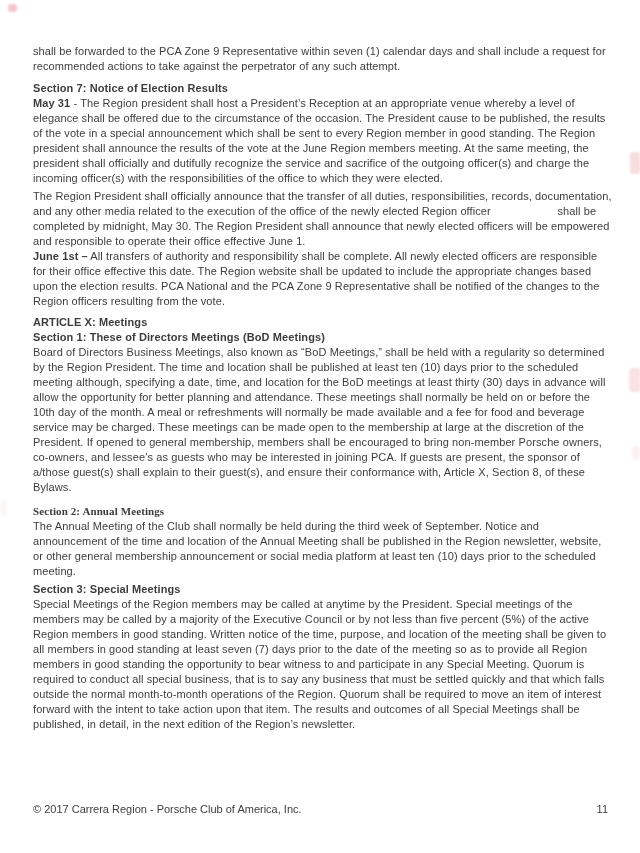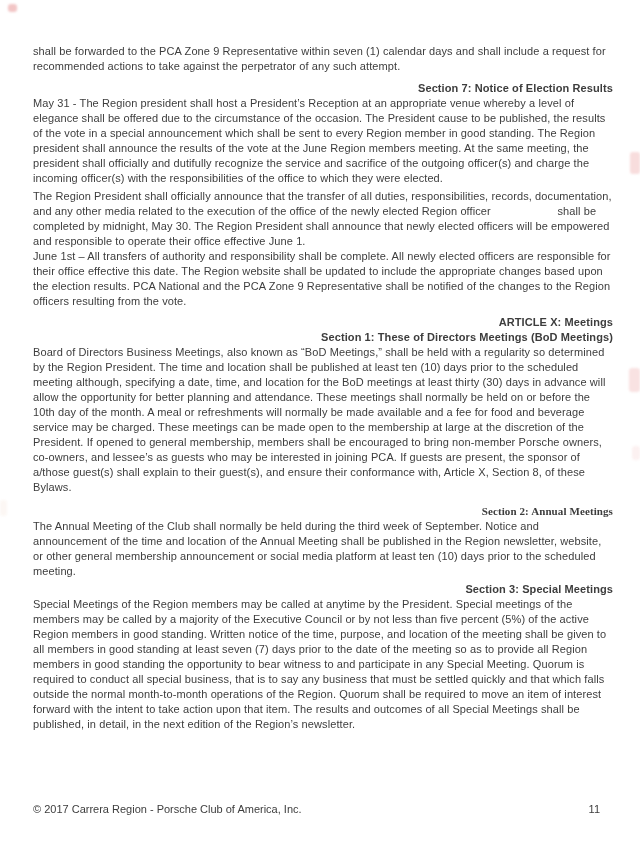--- a/index.html
+++ b/index.html
@@ -16,30 +16,30 @@
     position: absolute;
     left: 33px;
     top: 44px;
     width: 580px;
     font-size: 11px;
     line-height: 15px;
     letter-spacing: 0.1px;
     text-align: left;
   }
   .b { margin: 0; }
-  .heading { font-weight: 700; text-align: right; }
-  .lead { font-weight: 400; }
+  .heading { font-weight: 700; }
+  .lead { font-weight: 700; }
   .mt6  { margin-top: 6px; }
   .mt7  { margin-top: 7px; }
   .mt9  { margin-top: 9px; font-family: Liberation Serif, serif; }
   .mt11 { margin-top: 3px; }
   .footer {
     position: absolute;
     left: 33px;
-    right: 40px;
+    right: 32px;
     top: 802px;
     display: flex;
     justify-content: space-between;
     font-size: 11px;
     line-height: 15px;
     color: #3d3d3d;
   }
   
   .artifact {
     position: absolute;

